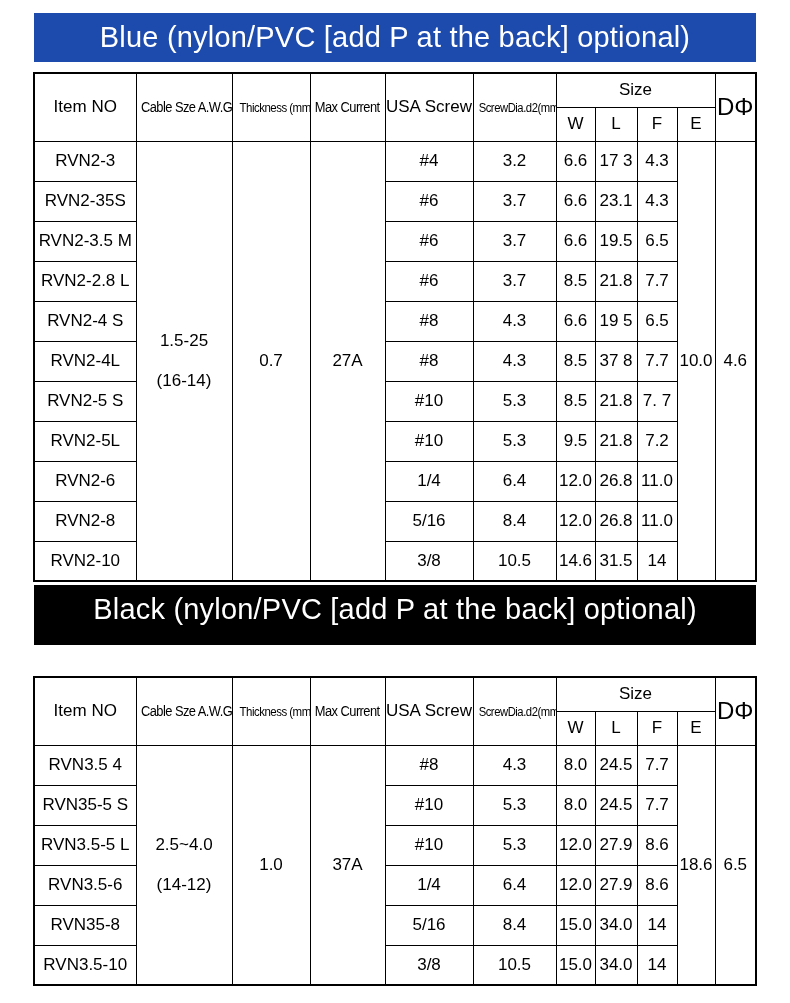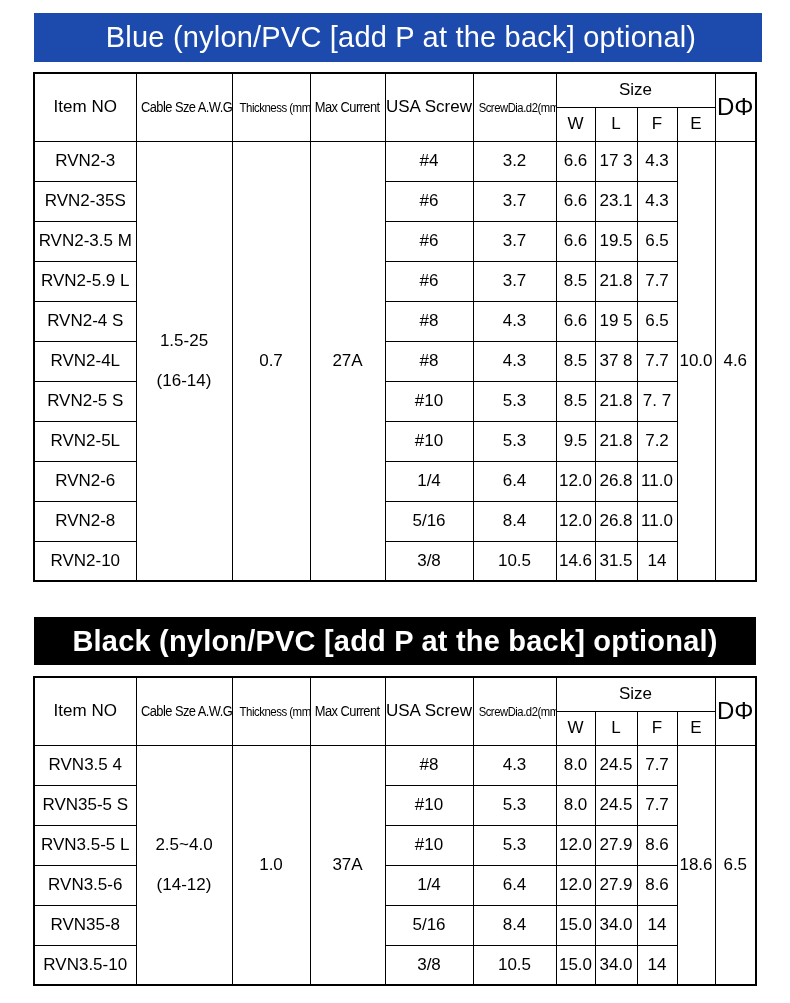--- a/index.html
+++ b/index.html
@@ -20,22 +20,22 @@
     position: absolute;
     left: 34px;
     width: 722px;
     height: 49px;
     line-height: 49px;
     text-align: center;
     font-size: 29px;
     letter-spacing: 0.2px;
     white-space: nowrap;
   }
-  #banner-0 { top: 13px; padding-left: 6px; }
-  #banner-1 { top: 617px; height: 48px; line-height: 48px; font-weight: bold; }
+  #banner-0 { top: 13px; }
+  #banner-1 { top: 585px; height: 60px; line-height: 48px; }
 
   table.spec {
     position: absolute;
     left: 33px;
     width: 722px;
     border-collapse: collapse;
     table-layout: fixed;
     border: 2px solid #000;
     background: #fff;
   }
@@ -127,21 +127,21 @@
         </tr>
         <tr>
           <td>RVN2-3.5 M</td>
           <td>#6</td>
           <td>3.7</td>
           <td>6.6</td>
           <td>19.5</td>
           <td>6.5</td>
         </tr>
         <tr>
-          <td>RVN2-5.9 L</td>
+          <td>RVN2-2.8 L</td>
           <td>#6</td>
           <td>3.7</td>
           <td>8.5</td>
           <td>21.8</td>
           <td>7.7</td>
         </tr>
         <tr>
           <td>RVN2-4 S</td>
           <td>#8</td>
           <td>4.3</td>

